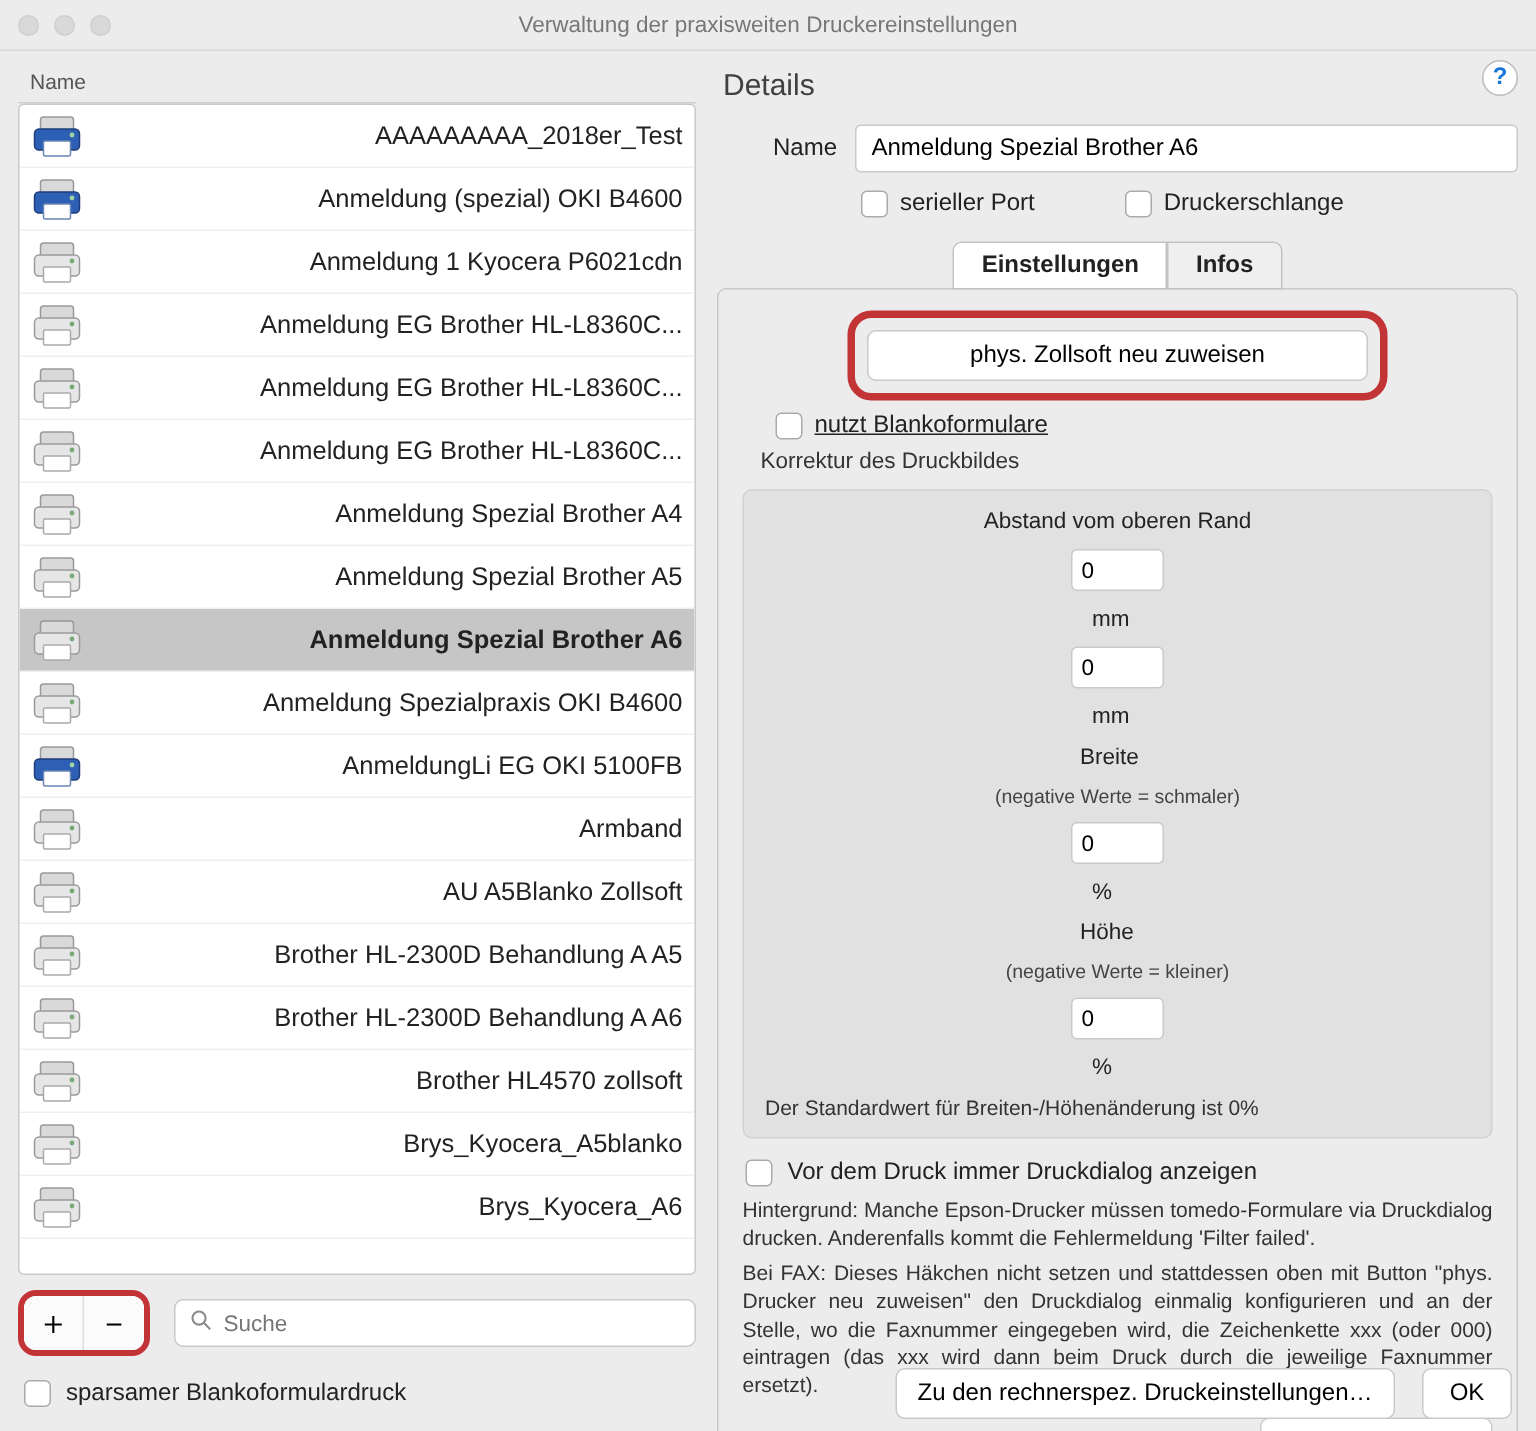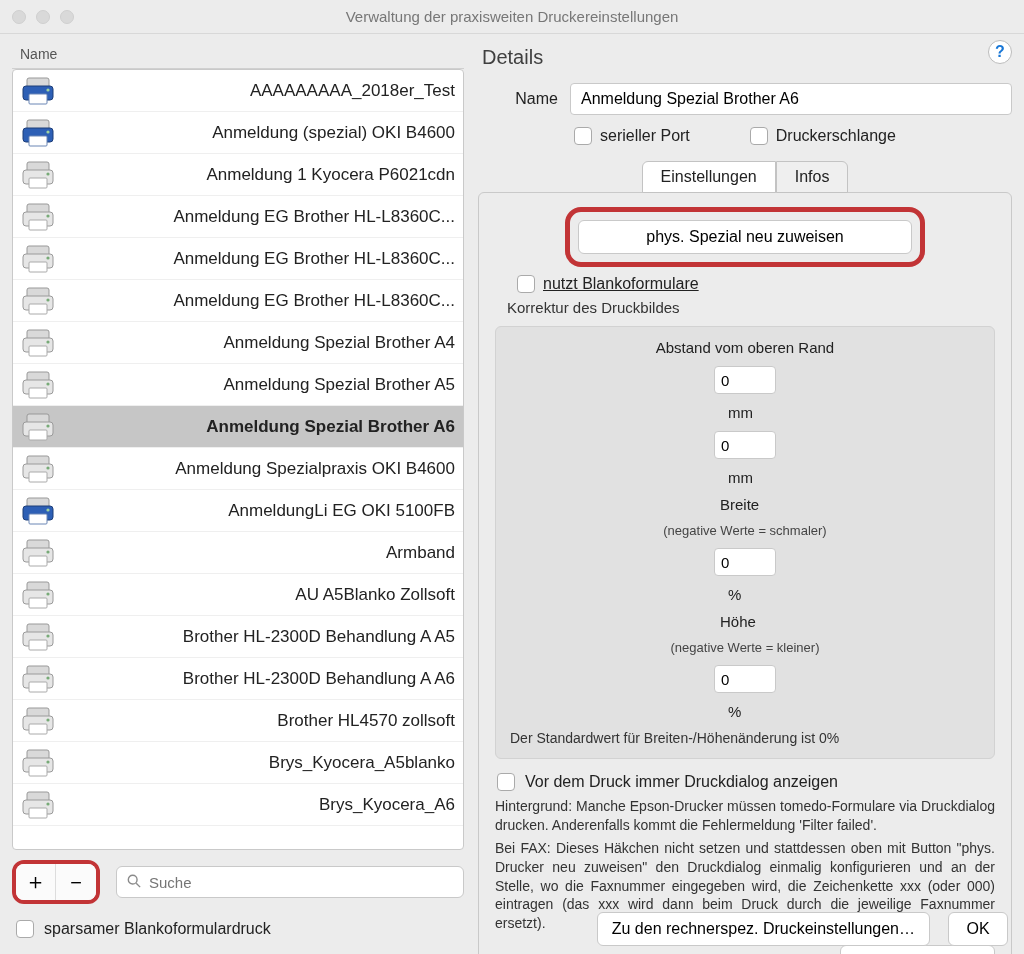--- a/index.html
+++ b/index.html
@@ -122,20 +122,21 @@
   .check-row { display:flex; gap: 60px; margin: 0 0 16px 96px; }
   .cbwrap { display:flex; align-items:center; gap:8px; font-size:16px;}
   .cb { width:18px; height:18px; border:1px solid #aaa; border-radius:4px; background:#fff; display:inline-block;}
 
   .tabbar {
     display:flex; justify-content:center; position:relative; margin-bottom: 0;
   }
   .tabbar .tab {
     padding: 6px 18px; font-size:16px; border:1px solid #c3c3c3;
     background:#efefef;
+    font-weight:bold;
   }
   .tabbar .tab.active { background:#fff; position:relative; z-index:2; }
   .tabbar .tab:first-child{border-radius:6px 0 0 0;}
   .tabbar .tab:last-child{border-radius:0 6px 0 0;}
 
   .tabpanel {
     border:1px solid var(--panel-border);
     border-radius:6px;
     padding: 14px 16px;
     margin-top:-1px;
@@ -398,21 +399,21 @@
       </div>
     </div>
 
     <div class="tabbar">
       <div class="tab active">Einstellungen</div>
       <div class="tab">Infos</div>
     </div>
 
     <div class="tabpanel">
       <div class="assign-box">
-        <button class="btn">phys. Spezial neu zuweisen</button>
+        <button class="btn">phys. Zollsoft neu zuweisen</button>
       </div>
       <div class="cbwrap" style="margin-left:22px;text-decoration:underline;">
         <span class="cb"></span>
         <span>nutzt Blankoformulare</span>
       </div>
 
       <div class="section-label">Korrektur des Druckbildes</div>
       <div class="inner-box">
         <div class="mrow">
           <span class="lab">Abstand vom oberen Rand</span>

